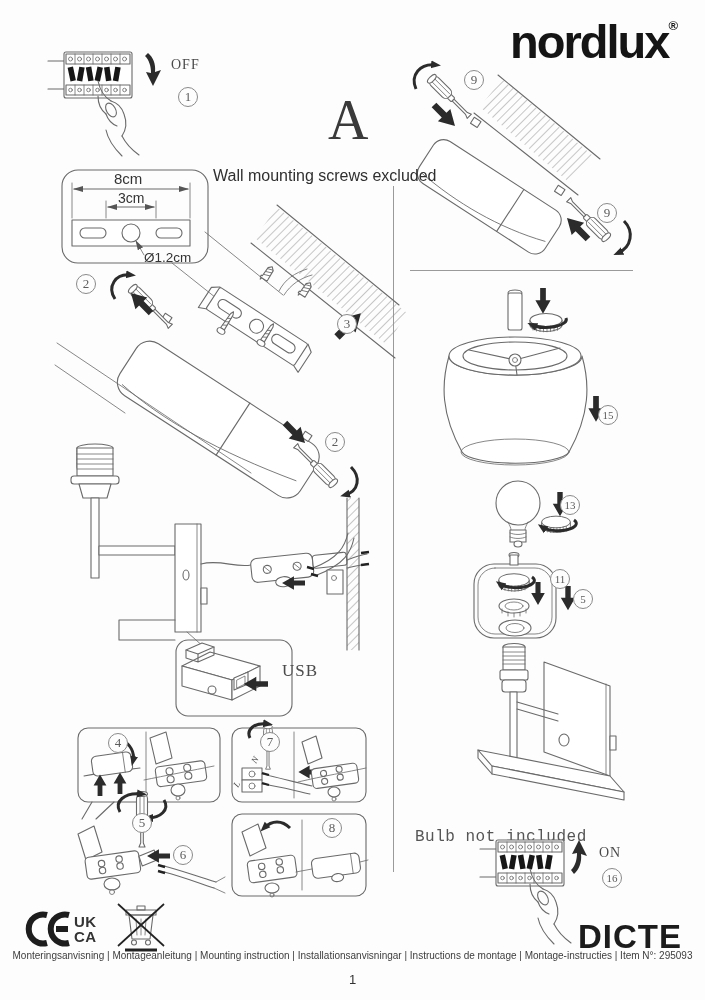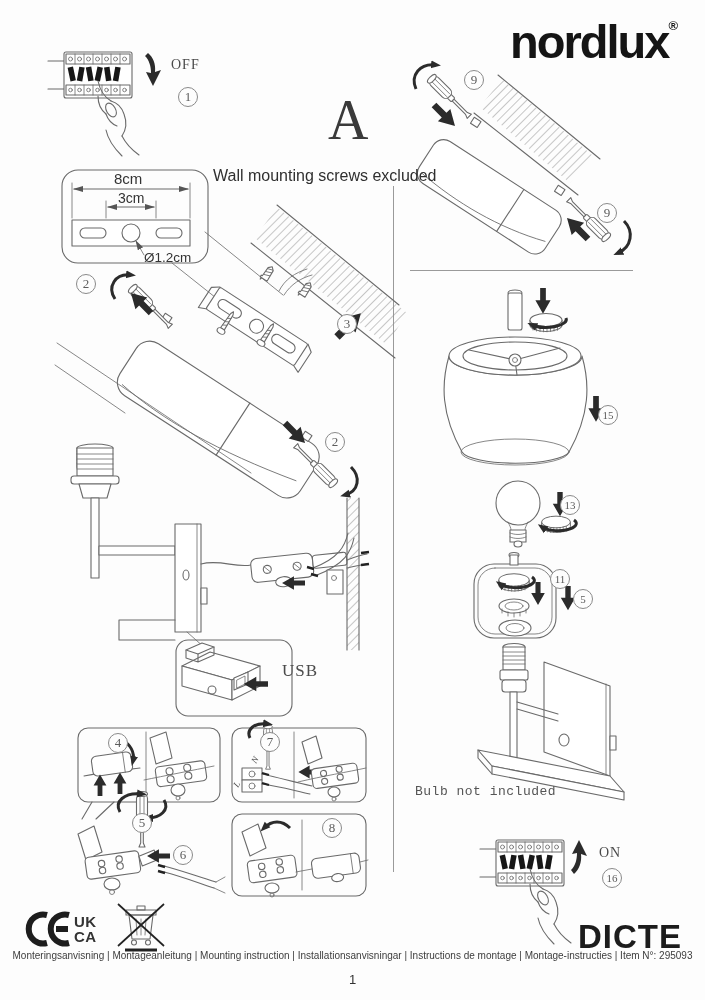--- a/index.html
+++ b/index.html
@@ -462,21 +462,21 @@
     <path class="lnf" d="M86,24 L152,48 L152,138 L86,114 Z"></path>
     <line class="ln thin" x1="148" y1="46" x2="148" y2="136"></line>
     <path class="ln" d="M59,64 L100,76 M59,71 L100,83"></path>
     <ellipse class="ln" cx="106" cy="102" rx="5" ry="6"></ellipse>
     <rect class="lnf" x="152" y="98" width="6" height="14"></rect>
     <path class="lnf" d="M20,112 L152,138 L166,154 L34,128 Z"></path>
     <path class="lnf" d="M34,128 L166,154 L166,162 L34,136 Z"></path>
     <path class="ln" d="M20,112 L20,120 L34,136"></path>
   </svg>
 
-  <div class="abs mono" style="left:415px;top:784px;font-size:13px;letter-spacing:.5px">Bulb not included</div>
+  <div class="abs mono" style="left:415px;top:828px;font-size:16px;letter-spacing:.5px">Bulb not included</div>
 
   <svg class="abs" style="left:478px;top:826px" width="175" height="140" viewBox="0 0 175 140">
     <use href="#breakerg" transform="translate(18,14)"></use>
     <path class="blk" d="M96,48 C101,44 104,36 103,28 L109,30 L101,14 L94,28 L99,27 C99,34 97,40 93,44 Z"></path>
     <text class="tserif" x="121" y="31" font-size="14" letter-spacing="1">ON</text>
   </svg>
   <span class="stepnum lg" style="left:602px;top:868px">16</span>
 
   <svg class="abs" style="left:20px;top:900px" width="170" height="60" viewBox="0 0 170 60">
     <g>

